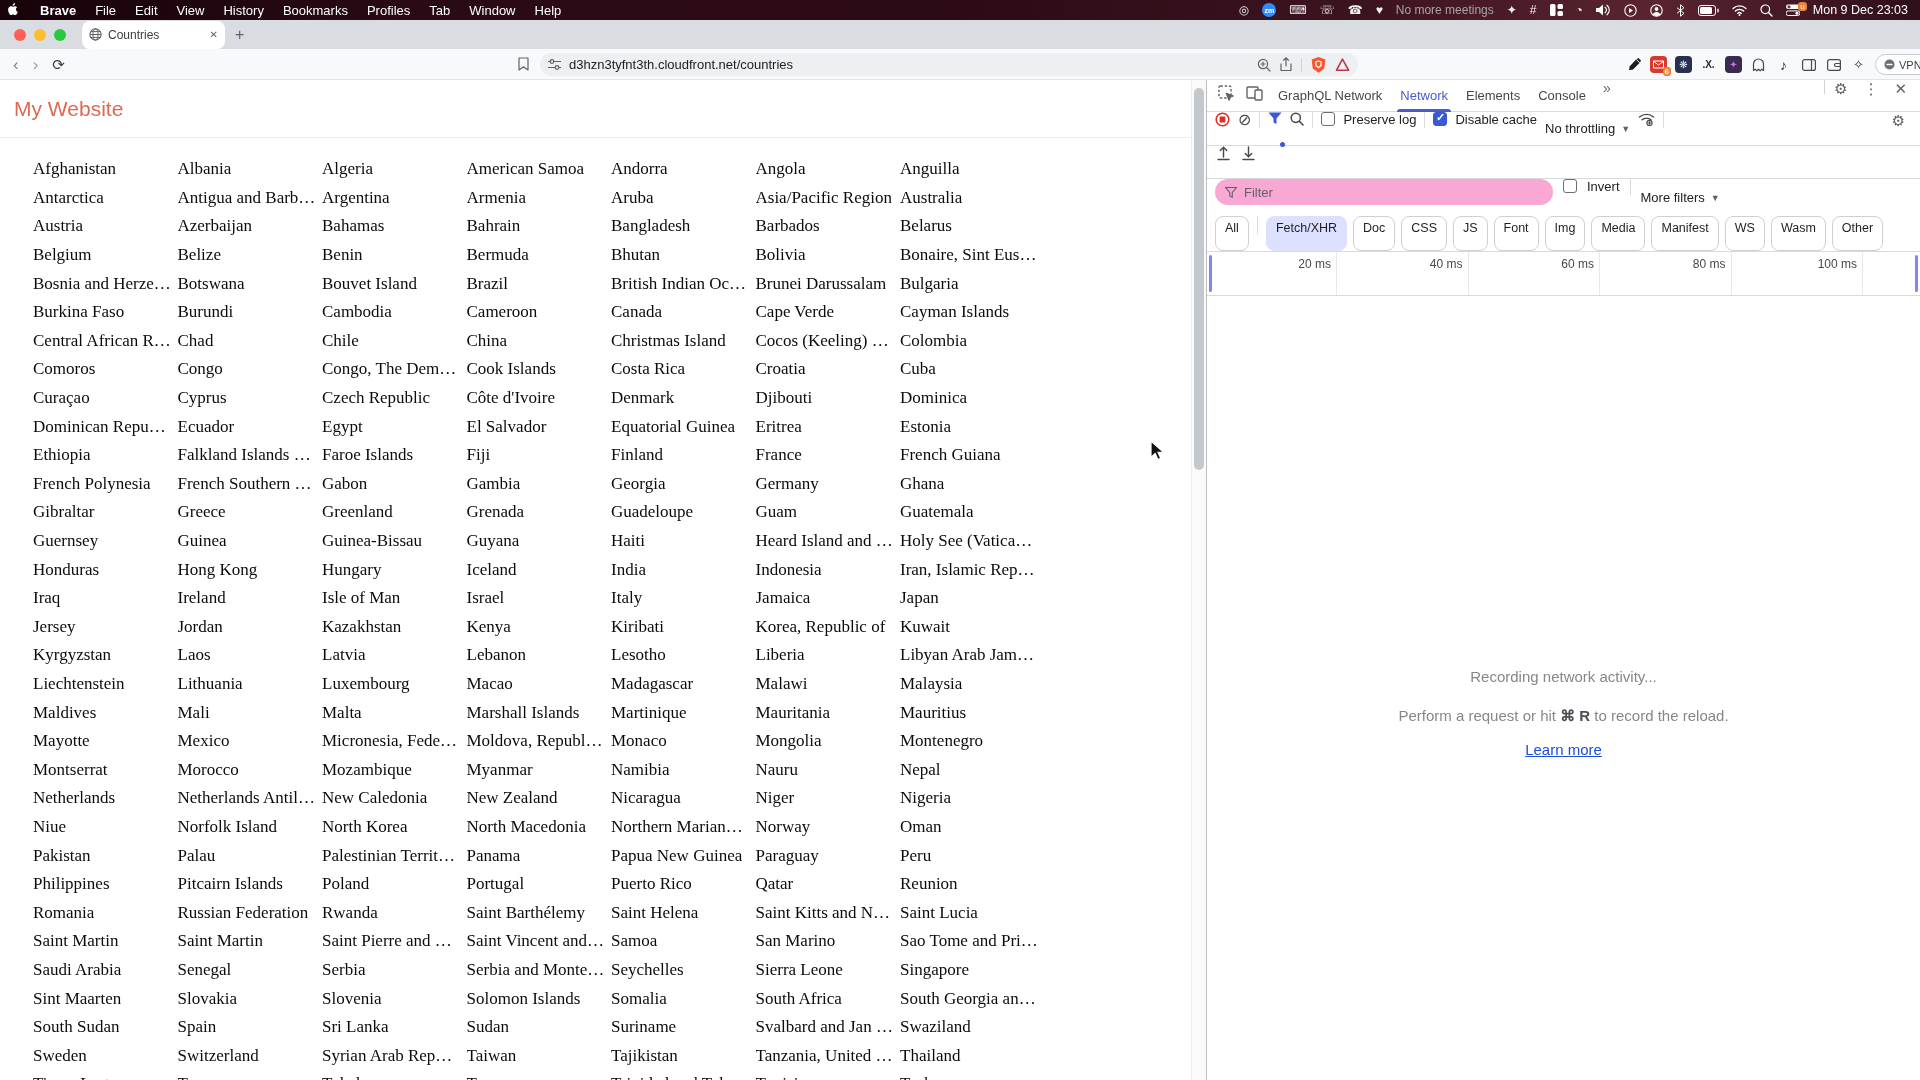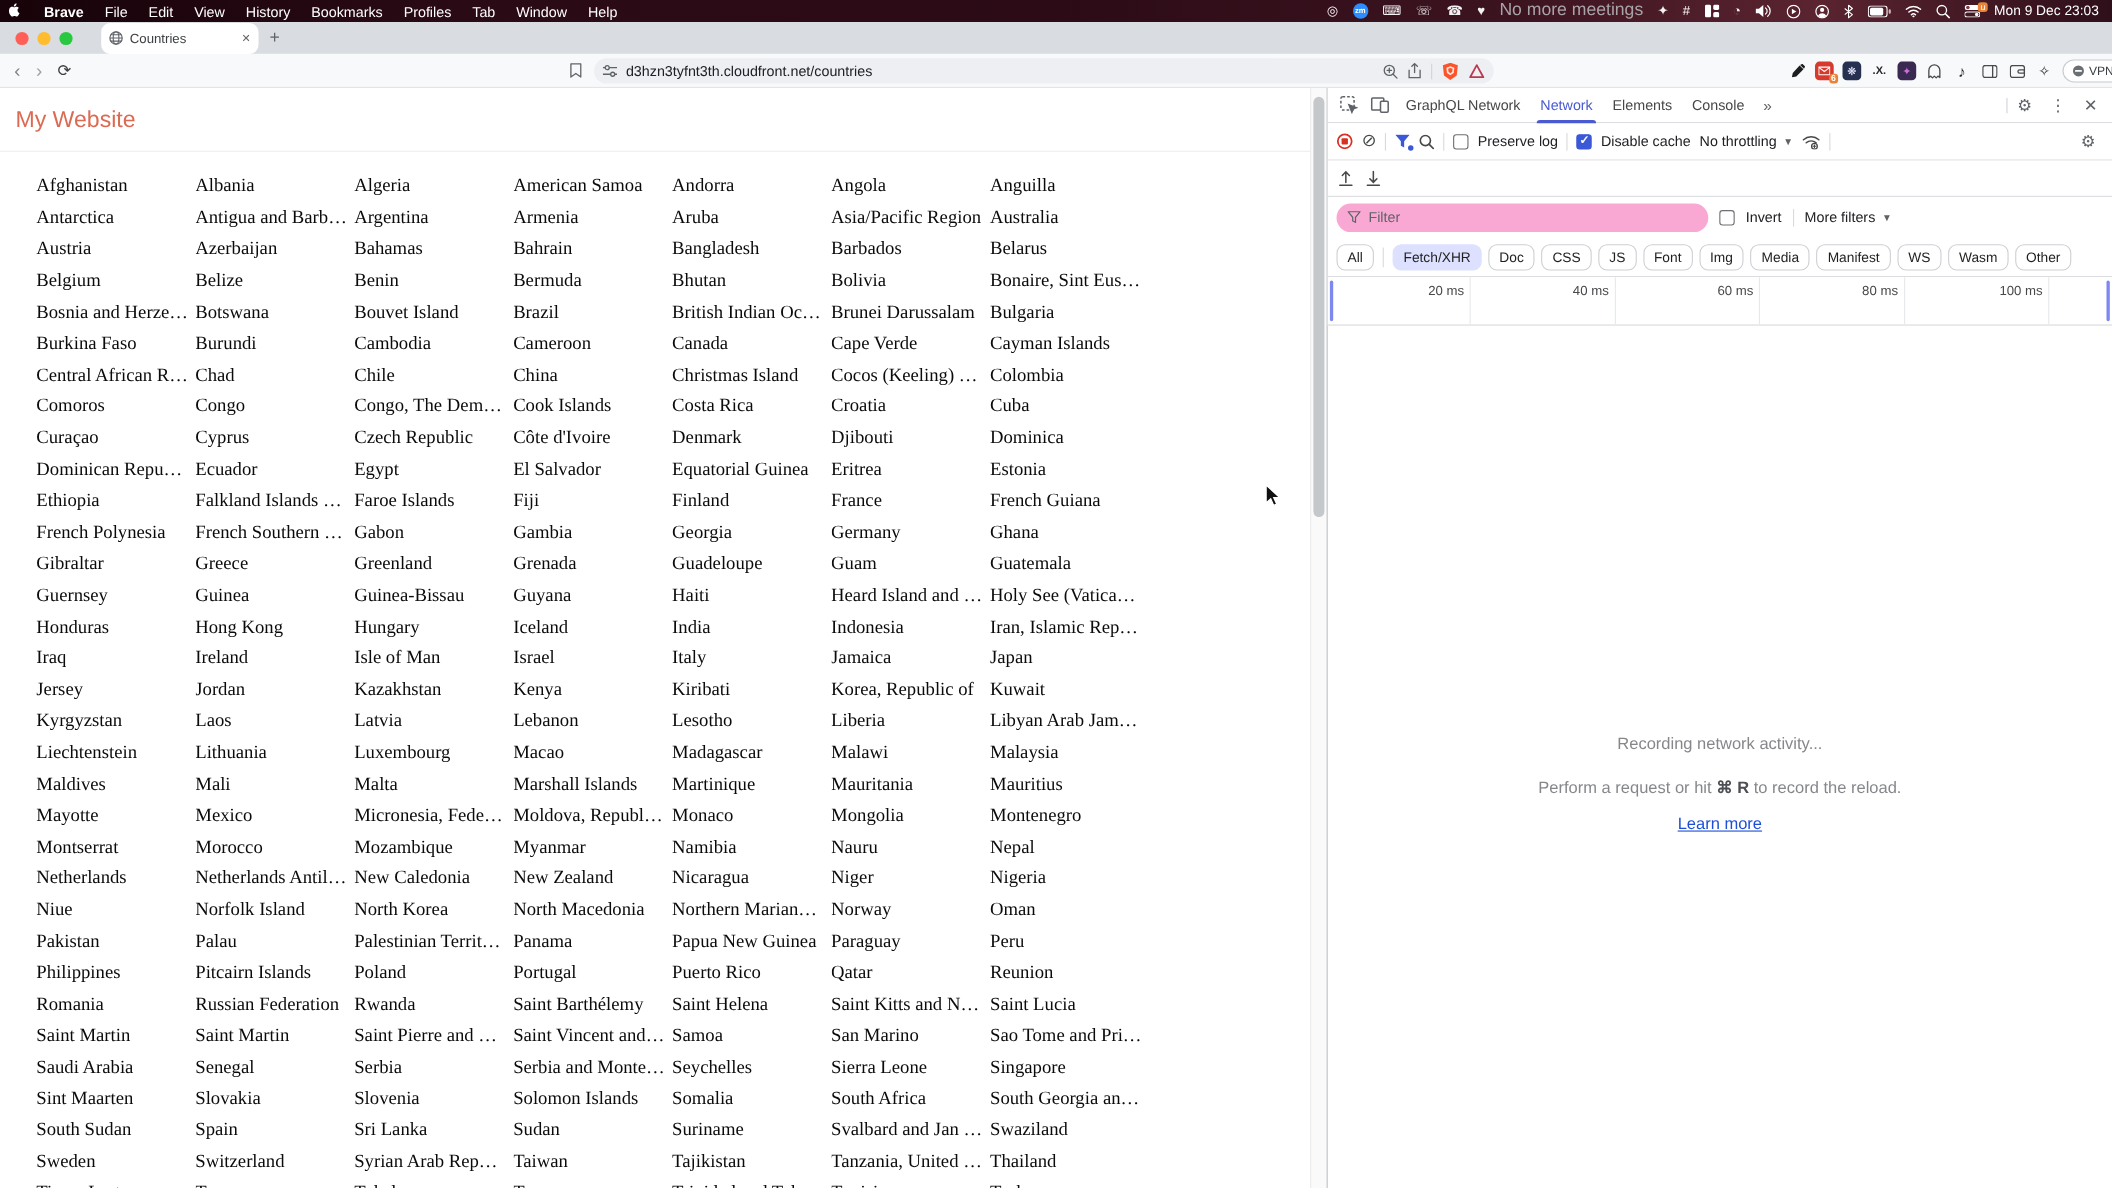--- a/index.html
+++ b/index.html
@@ -9,34 +9,34 @@
   
   .menubar { position:absolute; top:0; left:0; width:1920px; height:20px;
     background:linear-gradient(90deg,#170309 0%,#2a0a15 22%,#2c0b16 50%,#3c1420 72%,#5a2430 86%,#2e0f1a 100%);
     display:flex; align-items:center; justify-content:space-between; color:#fff; font-size:13px; }
   .menubar-left { display:flex; align-items:center; gap:19px; padding-left:8px; }
   .menubar-left .menu-item { cursor:default; }
   .menu-item.brand { font-weight:700; }
   .apple-logo svg { display:block; }
   .menubar-right { display:flex; align-items:center; gap:13px; padding-right:12px; font-size:12px; }
   .status-glyph { font-size:12px; line-height:1; opacity:.95; }
-  .status-text { color:#a9a3a8; font-size:16px; }
+  .status-text { color:#a9a3a8; font-size:12px; }
   .zm-badge { width:14px; height:14px; border-radius:50%; background:#2d8cff; color:#fff; font-size:7px;
     display:flex; align-items:center; justify-content:center; font-weight:700; }
   .cc-wrap { position:relative; display:flex; }
   .cc-badge { position:absolute; right:-7px; top:-2px; background:#e8833a; color:#fff; font-size:8px;
     border-radius:3px; padding:0 2px; line-height:9px; }
   .clock { color:#fff; font-size:12.5px; white-space:nowrap; }
 
   
   .tabbar { position:absolute; top:20px; left:0; width:1920px; height:29px; background:#d9dce1; display:flex; align-items:center; }
   .traffic { display:flex; gap:8px; padding:0 14px 0 14px; }
   .traffic span { width:12px; height:12px; border-radius:50%; display:block; }
   .light-close { background:#ff5f57; } .light-min { background:#febc2e; } .light-max { background:#28c840; }
-  .tab { margin-left:12px; width:143px; height:23px; background:#fff; border-radius:8px; display:flex; align-items:center;
+  .tab { margin-left:2px; width:143px; height:23px; background:#fff; border-radius:8px; display:flex; align-items:center;
     padding:14px 7px; gap:6px; font-size:12px; color:#3c4043; }
   .tab .tab-title { flex:1; white-space:nowrap; overflow:hidden; }
   .tab-close { color:#5f6368; font-size:10px; cursor:default; }
   .new-tab { margin-left:10px; color:#5f6368; font-size:16px; line-height:1; }
 
   
   .navbar { position:absolute; top:49px; left:0; width:1920px; height:31px; background:#f8f9fa; border-bottom:1px solid #e2e4e7;
     display:flex; align-items:center; }
   .nav-btn { color:#5f6368; font-size:17px; line-height:1; padding:0 7px; }
   .nav-btn.back { margin-left:6px; color:#80868b; }
@@ -65,21 +65,21 @@
     grid-auto-rows:28.6px; align-items:center; font-family:"Liberation Serif", serif; font-size:17px; color:#0b0b0b; }
   .country { white-space:nowrap; overflow:hidden; padding-right:8px; }
 
   
   .scrollbar { position:absolute; left:1191px; top:80px; width:15px; height:1000px; background:#fafafa; border-left:1px solid #ebebeb; }
   .scroll-thumb { position:absolute; left:2px; top:8px; width:10px; height:382px; background:#c5c8cb; border-radius:5px; }
 
   
   .devtools { position:absolute; left:1206px; top:80px; width:714px; height:1000px; background:#fff; border-left:1px solid #bcbec1;
     font-size:13px; color:#303134; }
-  .dt-row { display:flex; align-items:center; border-bottom:1px solid #d8dadd; background:#fff; }
+  .dt-row { display:flex; border-bottom:1px solid #d8dadd; background:#fff; }
   .dt-tabs { height:32px; padding:0 6px; gap:2px; }
   .dt-icbtn { display:flex; align-items:center; justify-content:center; width:26px; height:26px; color:#5f6368; }
   .dt-tab { padding:0 9px; height:32px; display:flex; align-items:center; color:#474747; position:relative; white-space:nowrap; }
   .dt-tab.active { color:#4a5ad0; }
   .dt-tab.active::after { content:""; position:absolute; left:6px; right:6px; bottom:0; height:3px; background:#4a5ad0; border-radius:3px 3px 0 0; }
   .dt-more-tabs { color:#5f6368; font-size:14px; padding:0 6px; }
   .dt-spacer { flex:1; }
   .glyph-btn { color:#5f6368; font-size:15px; padding:0 7px; }
 
   .dt-toolbar { height:34px; padding:0 8px; gap:8px; }

